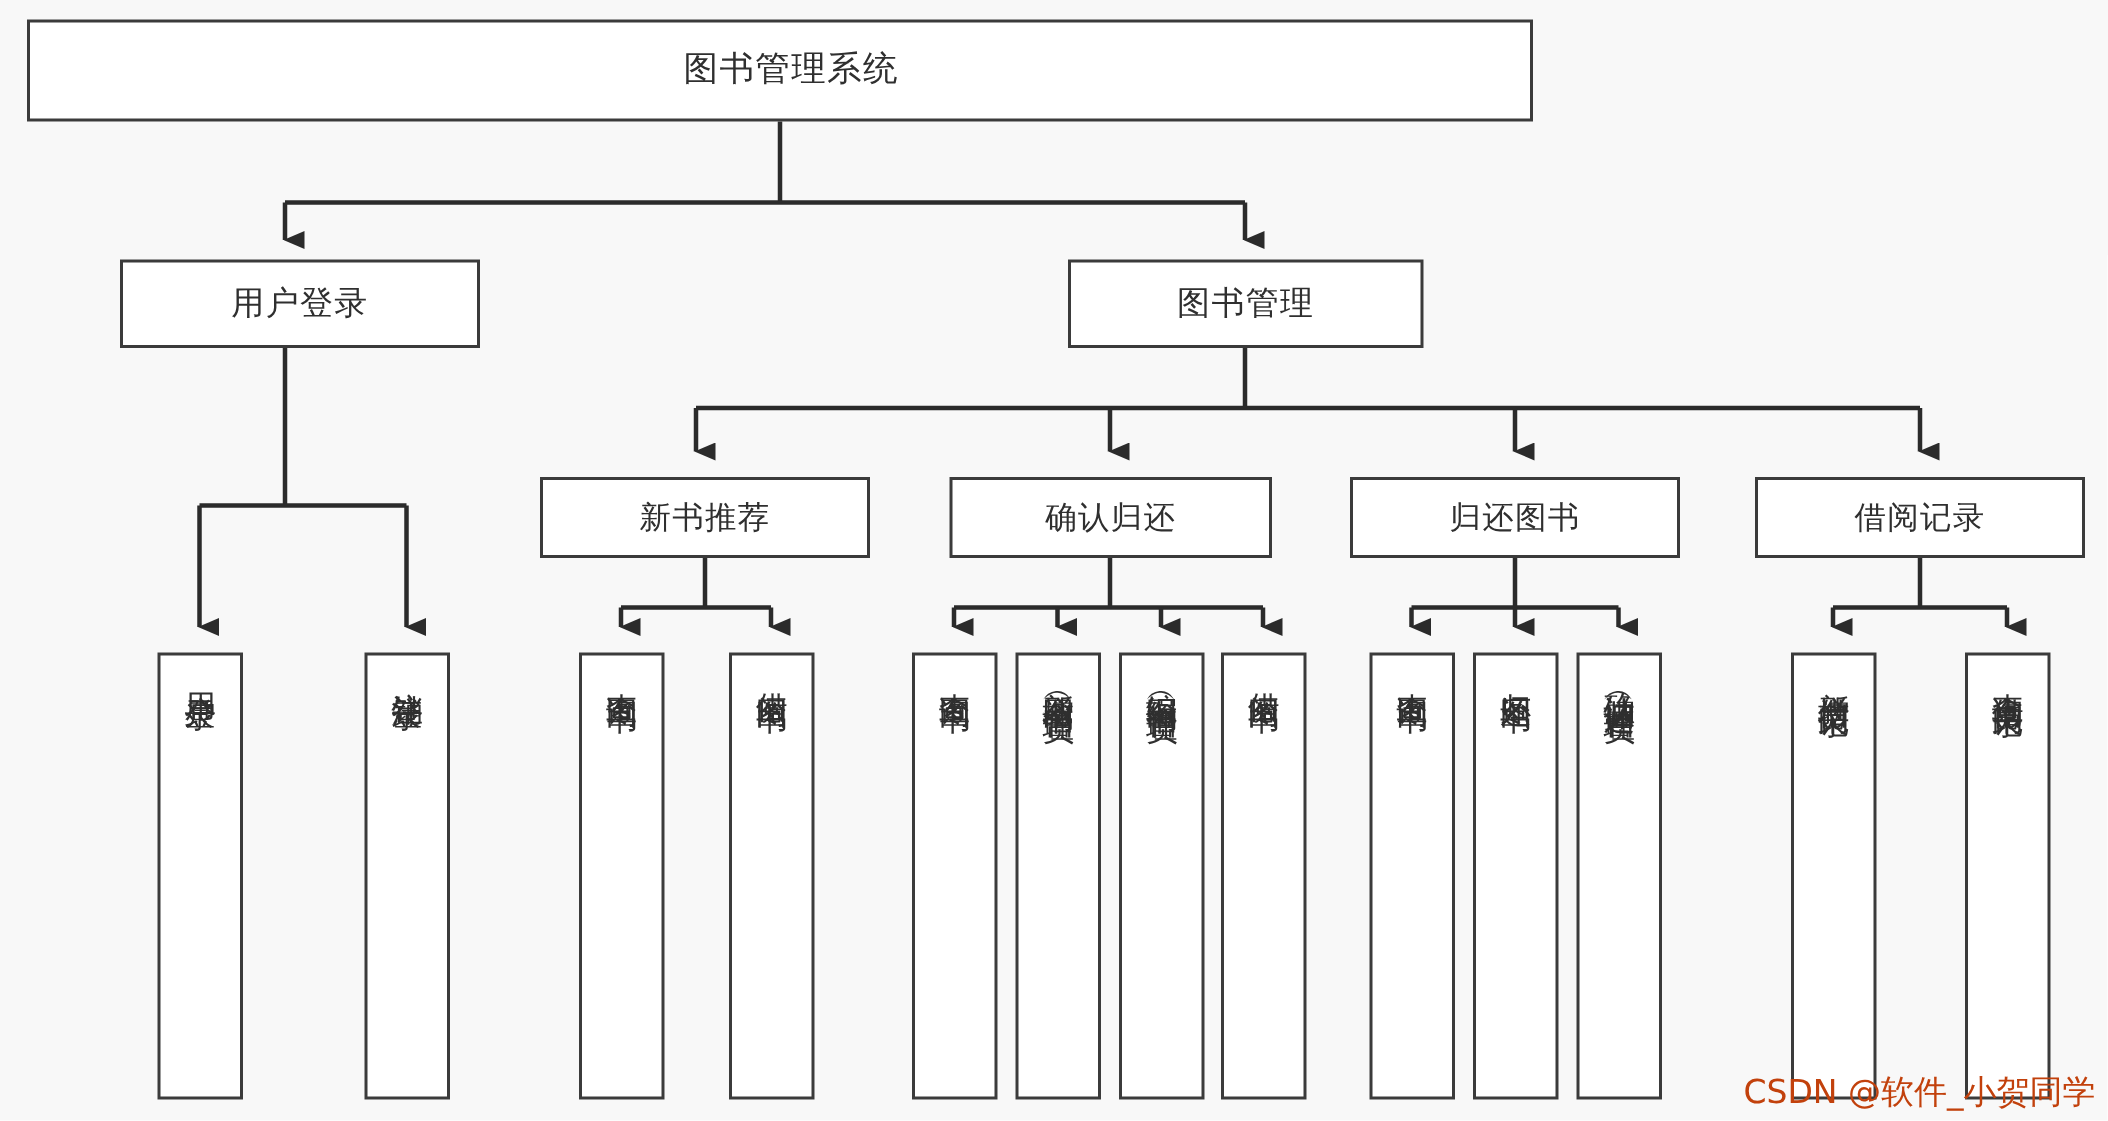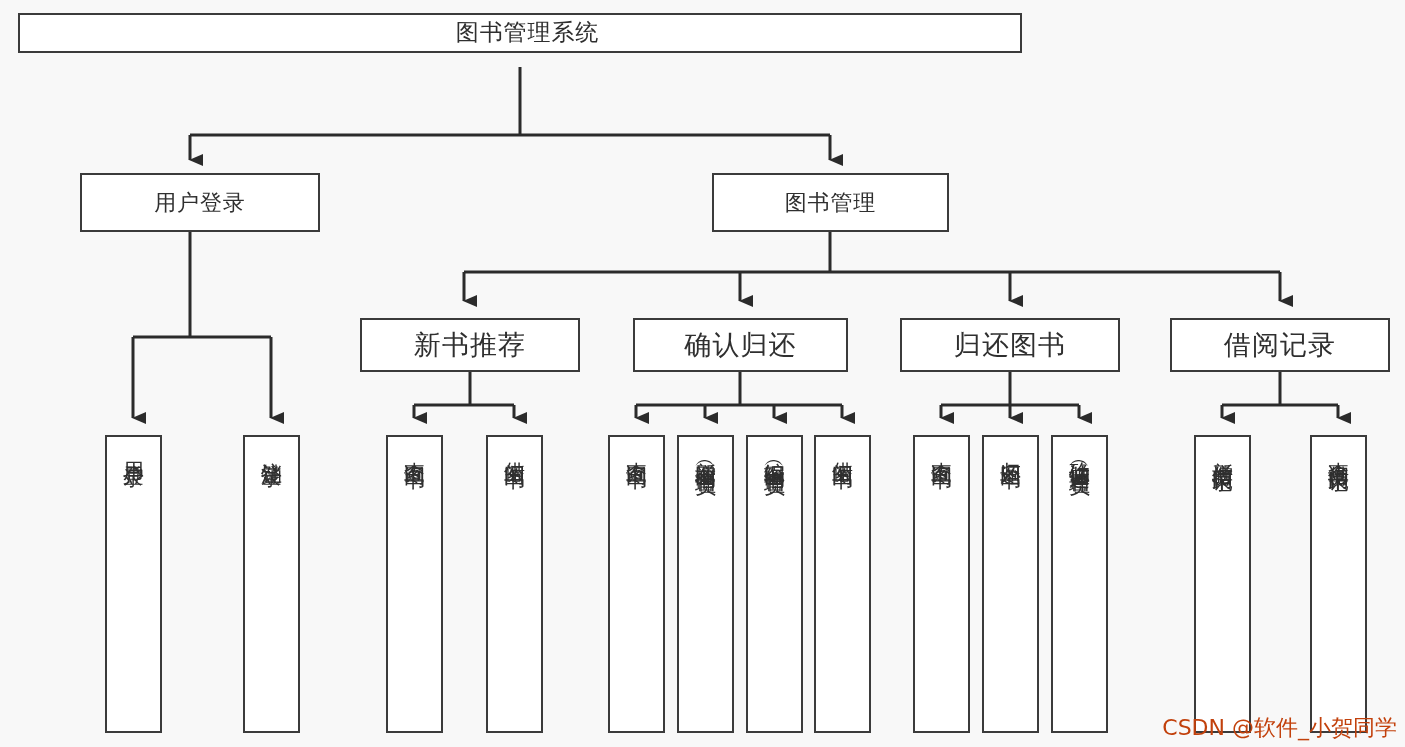--- a/index.html
+++ b/index.html
@@ -51,21 +51,21 @@
     padding-top: 8px;
   }
   .node.vertical .label {
     writing-mode: vertical-rl;
     text-orientation: upright;
     letter-spacing: 0.10em;
     line-height: 1.05;
   }
   .node.root .label { font-size: 23px; }
   .node.lvl1 .label { font-size: 22px; }
-  .node.lvl2 .label { font-size: 27px; }
+  .node.lvl2 .label { font-size: 21px; }
   .node.leaf .label { font-size: 21px; }
   .watermark {
     position: absolute;
     right: 8px;
     bottom: 4px;
     font-size: 22px;
     color: #c2410c;
     z-index: 5;
     white-space: nowrap;
   }
@@ -120,21 +120,21 @@
       <path d="M 1010 405 L 1010 418" marker-end="url(#arrow)"></path>
       <path d="M 1079 405 L 1079 418" marker-end="url(#arrow)"></path>
 
       <path d="M 1280 372 L 1280 405"></path>
       <path d="M 1222 405 L 1338 405"></path>
       <path d="M 1222 405 L 1222 418" marker-end="url(#arrow)"></path>
       <path d="M 1338 405 L 1338 418" marker-end="url(#arrow)"></path>
     </g>
   </svg>
 
-  <div class="node root horizontal" style="left:18px; top:13px; width:1004px; height:40px;padding-left:15px;">
+  <div class="node root horizontal" style="left:18px; top:13px; width:1004px; height:68px;padding-left:15px;">
     <span class="label">图书管理系统</span>
   </div>
 
   <div class="node lvl1 horizontal" style="left:80px; top:173px; width:240px; height:59px;">
     <span class="label">用户登录</span>
   </div>
   <div class="node lvl1 horizontal" style="left:712px; top:173px; width:237px; height:59px;">
     <span class="label">图书管理</span>
   </div>
 

